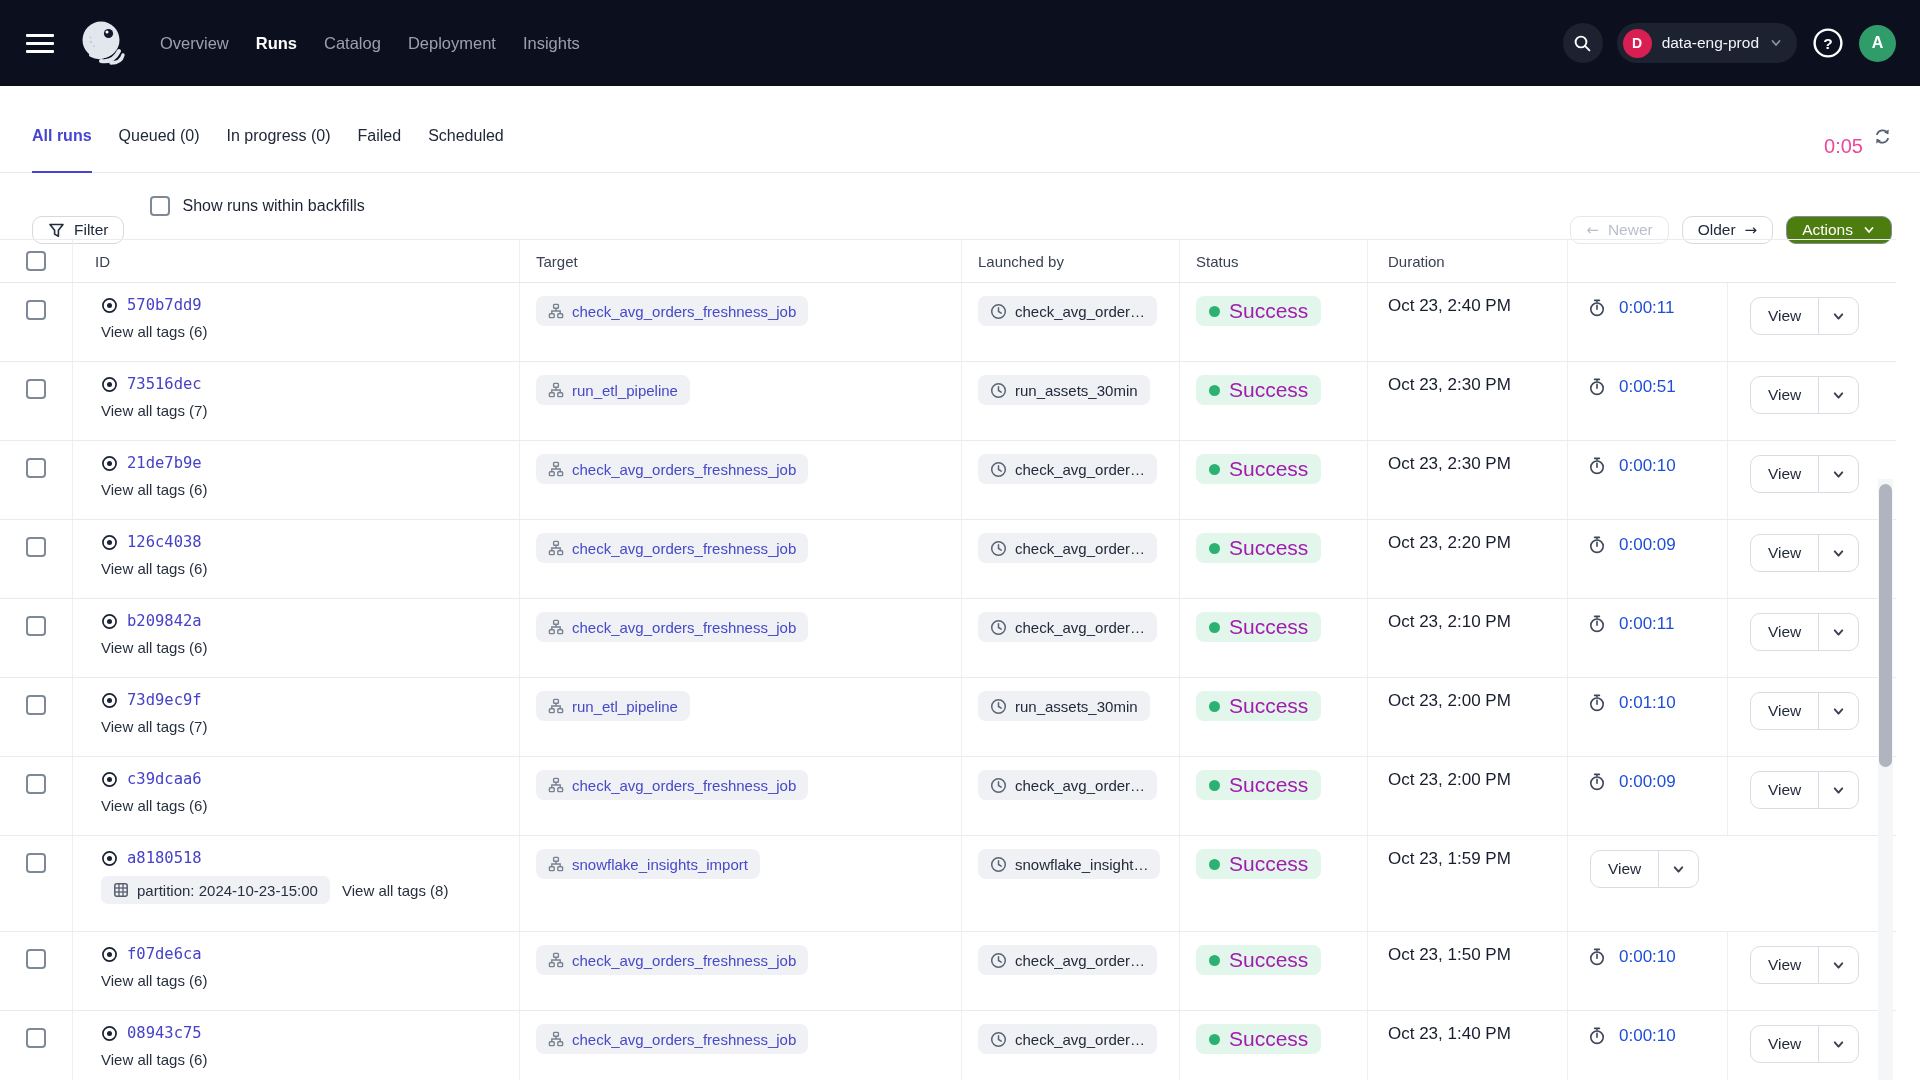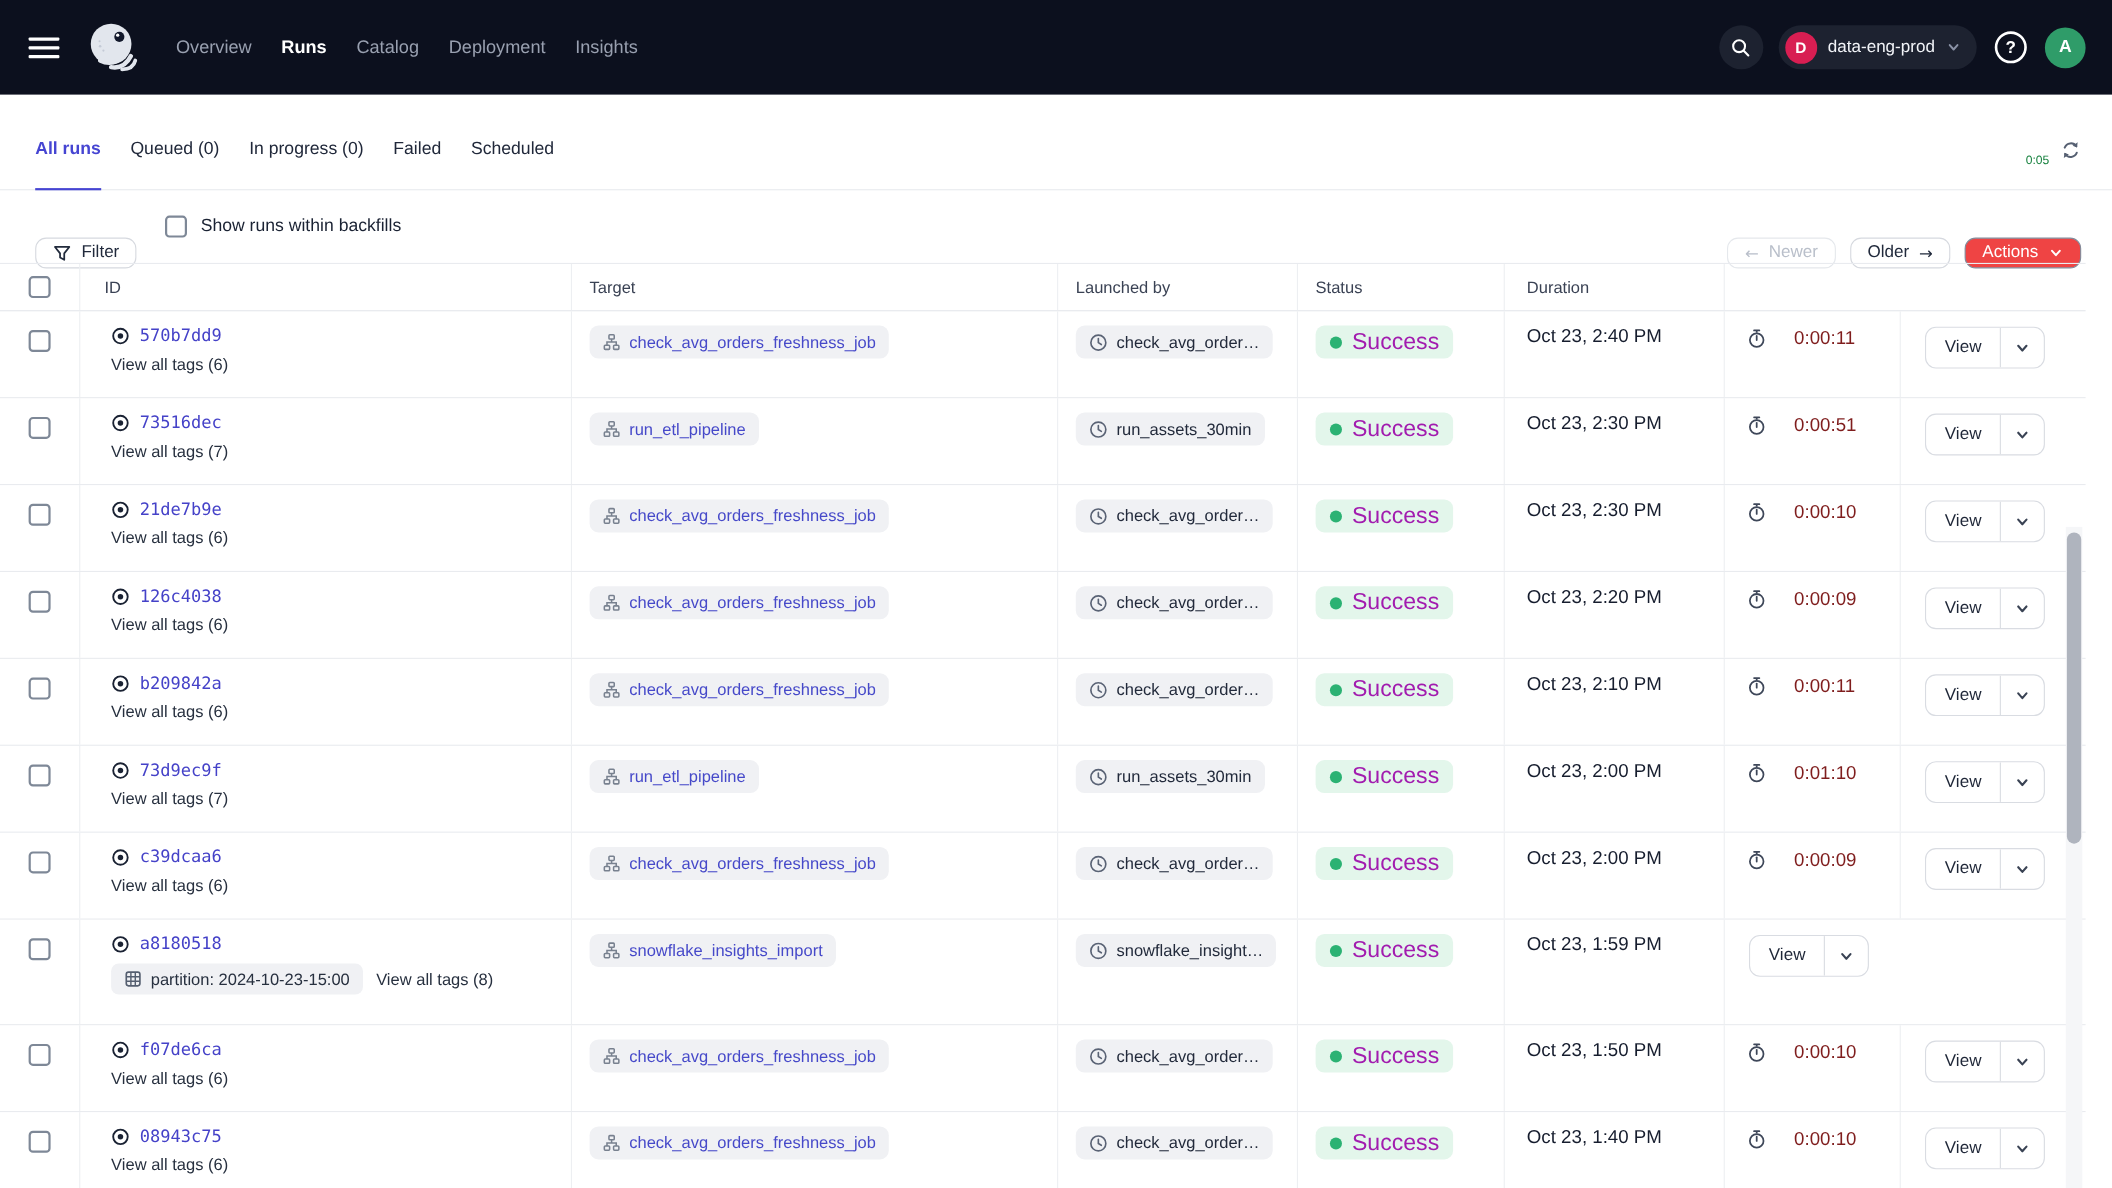--- a/index.html
+++ b/index.html
@@ -26,29 +26,29 @@
             font-weight:600; display:flex; align-items:center; justify-content:center; cursor:pointer; }
 
   
   .tabsbar { height:87px; display:flex; align-items:center; padding:14px 28px 0 32px;
              border-bottom:1px solid #E8EAEE; }
   .tab { position:relative; height:100%; display:flex; align-items:center; margin-right:27px;
          font-size:16px; color:#20283A; font-weight:500; cursor:pointer; }
   .tab.active { color:#4645D2; font-weight:600; }
   .tab.active::after { content:""; position:absolute; left:0; right:0; bottom:-1px; height:2px; background:#4645D2; }
   .timer-wrap { margin-left:auto; display:flex; align-items:center; gap:10px; }
-  .timer { font-size:11px; color:#15803d;margin-top:20px; }
+  .timer { font-size:20px; color:#ec4899;margin-top:20px; }
 
   
   .toolbar { height:66px; display:flex; align-items:center; padding:0 28px 0 32px; }
   .btn { height:28px; border-radius:10px; border:1px solid #D6D9DF; background:#fff; display:inline-flex;
          align-items:center; gap:9px; padding:0 15px; font-size:15.5px; color:#212A3C; font-weight:500; cursor:pointer;margin-top:48px; }
   .btn .arrow { font-family:"DejaVu Sans", sans-serif; font-size:15px; }
   .btn.disabled { border-color:#E5E8EC; color:#B9BFCA; cursor:default; }
-  .btn.primary-gray { background:#ef4444; border-color:#828B9A; color:#fff; }
+  .btn.primary-gray { background:#4d7c0f; border-color:#828B9A; color:#fff; }
   .checkbox { width:20px; height:20px; border:2px solid #7E8897; border-radius:4px; background:#fff; cursor:pointer; }
   .bf-label { font-size:16px; color:#1A2233; margin-left:12px; }
   .toolbar-right { margin-left:auto; display:flex; align-items:center; gap:13px; }
 
   
   .table-wrap { position:relative; width:1896px; }
   .tgrid { display:grid; grid-template-columns:73px 447px 442px 218px 188px 200px 160px 168px; }
   .thead { height:44px; border-top:1px solid #E9EBEF; border-bottom:1px solid #E4E7EB; }
   .thead .cell { display:flex; align-items:center; font-size:15px; color:#3A4254; }
   .cell { border-right:1px solid #EDEFF2; padding-left:16px; min-width:0; }
@@ -68,21 +68,21 @@
   .pill .ptext { font-size:15px; white-space:nowrap; overflow:hidden; text-overflow:ellipsis; }
   .pill.target .ptext { color:#4649C9; }
   .pill.launch .ptext { color:#222A3B; }
   .pill.partition { height:28px; border-radius:7px; }
   .pill.partition .ptext { color:#27303F; }
   .status-pill { display:inline-flex; align-items:center; gap:9px; height:30px; border-radius:8px;
                  background:#E3F6EB; padding:0 13px; cursor:pointer; }
   .status-dot { width:11px; height:11px; border-radius:50%; background:#2BB273; }
   .status-text { font-size:21px; color:#a21caf; font-weight:500; }
   .created { font-size:17px; color:#161D2E; padding-top:3px; }
-  .dur { display:flex; align-items:center; gap:25px; font-size:17px; color:#7f1d1d; padding-top:2px; }
+  .dur { display:flex; align-items:center; gap:13px; font-size:17px; color:#1d4ed8; padding-top:2px; }
   .view-btn { display:inline-flex; height:38px; border:1px solid #D9DCE2; border-radius:10px; background:#fff;
               overflow:hidden; margin-left:6px; margin-top:1px; }
   .view-main { padding:0 17px; display:flex; align-items:center; font-size:15.5px; color:#1F2738;
                font-weight:500; cursor:pointer; }
   .view-caret { width:40px; display:flex; align-items:center; justify-content:center;
                 border-left:1px solid #D9DCE2; cursor:pointer; }
 
   
   .scroll-track { position:absolute; top:240px; right:3px; width:15px; height:840px; background:#F5F6F8; }
   .scroll-thumb { position:absolute; top:5px; left:1px; width:13px; height:283px; border-radius:7px; background:#AFB4BE; cursor:pointer; }

